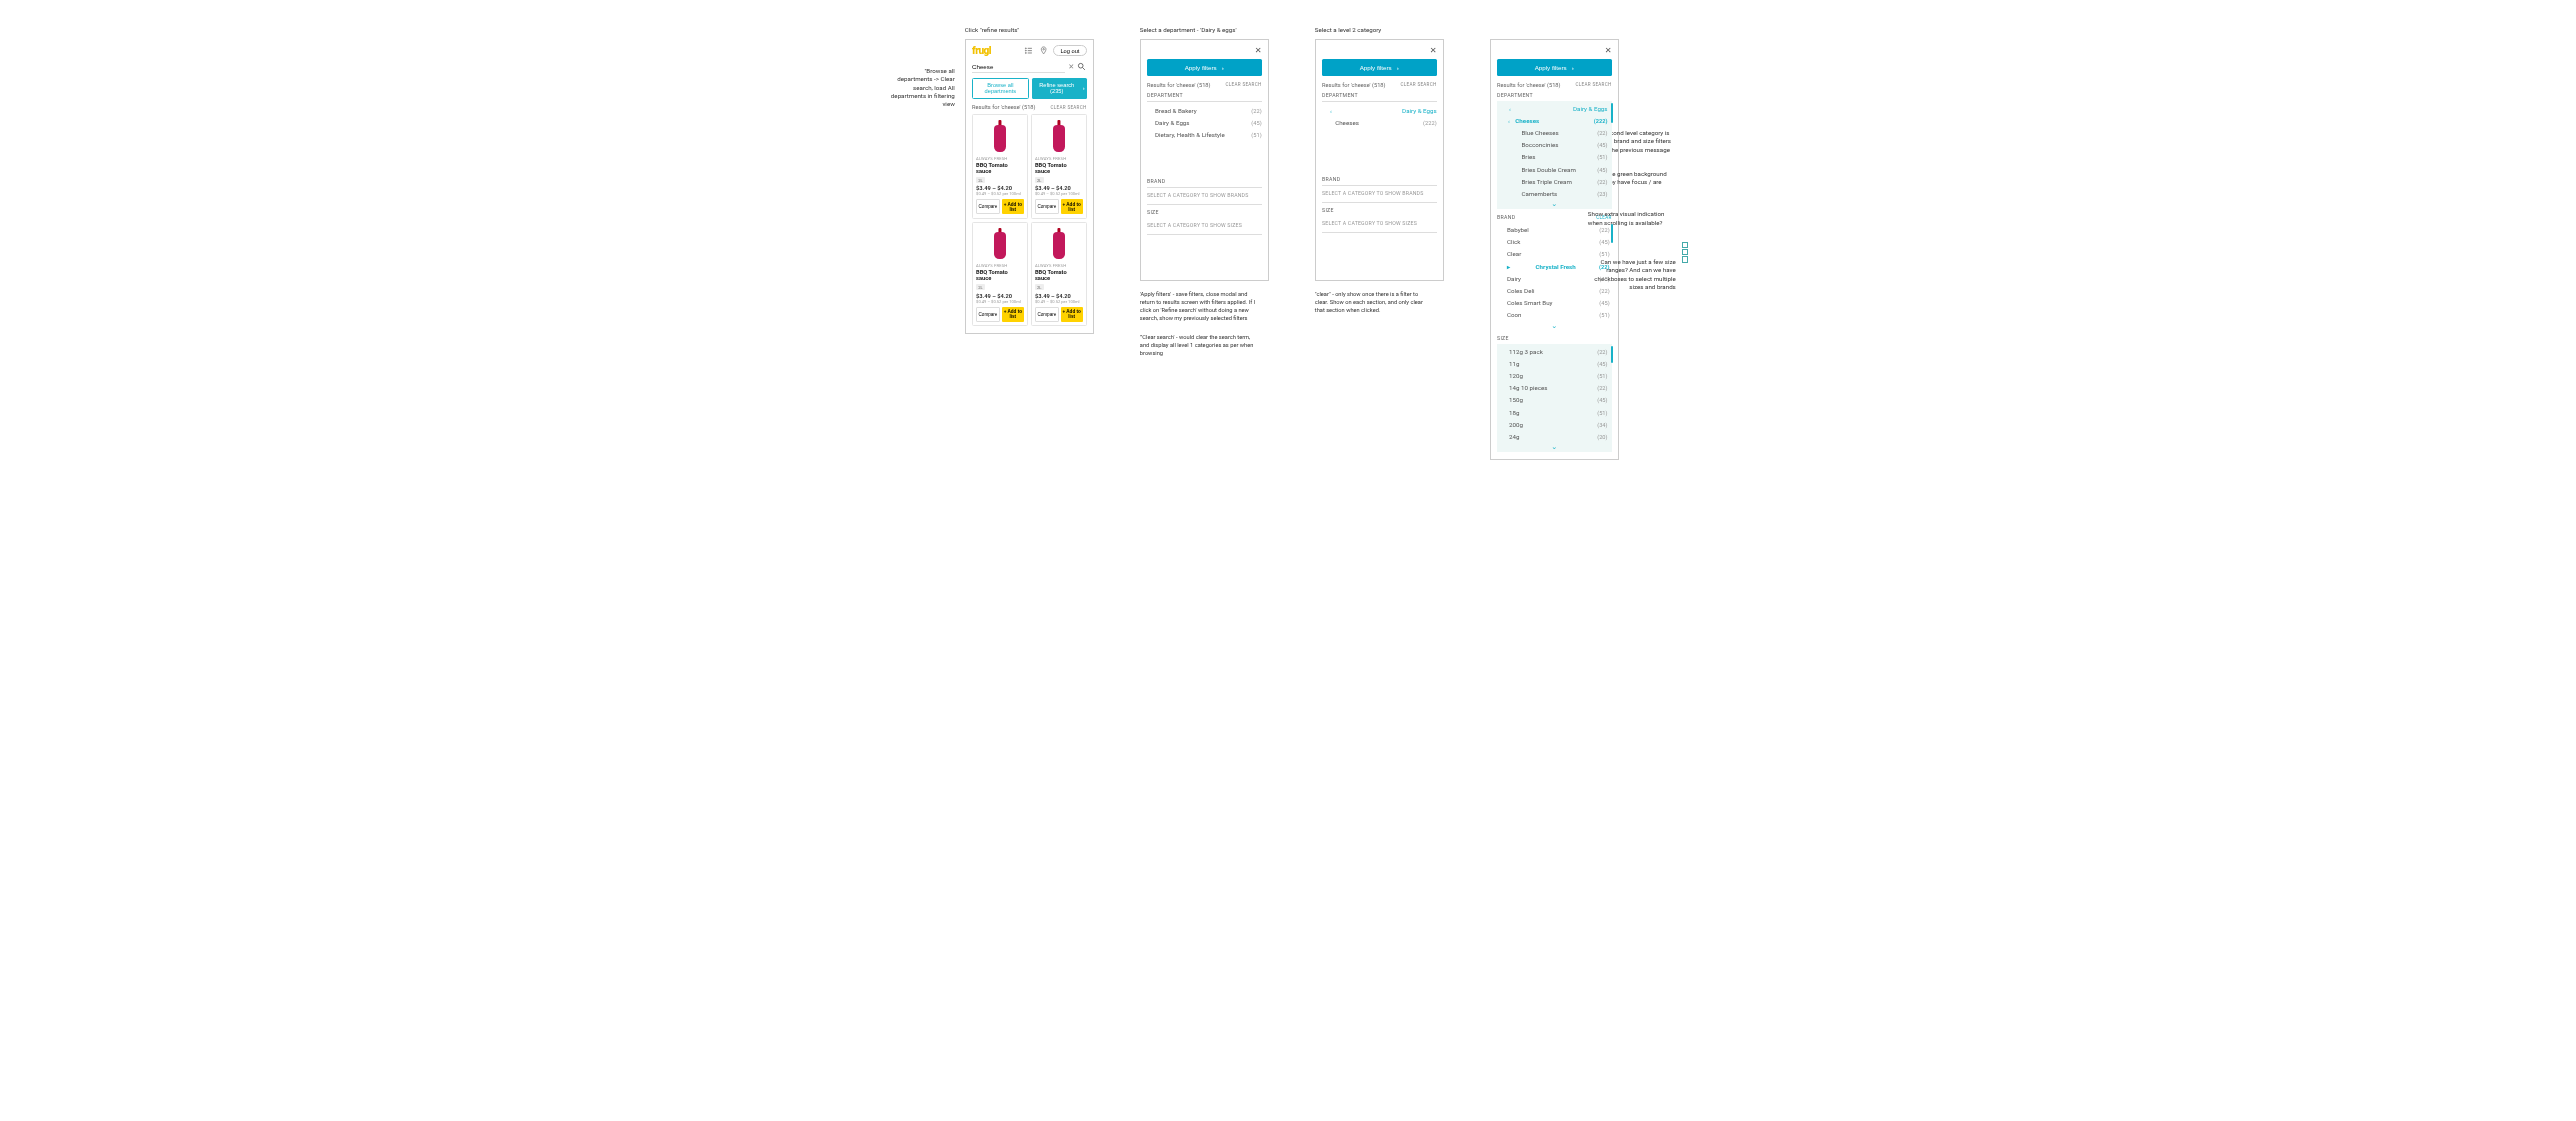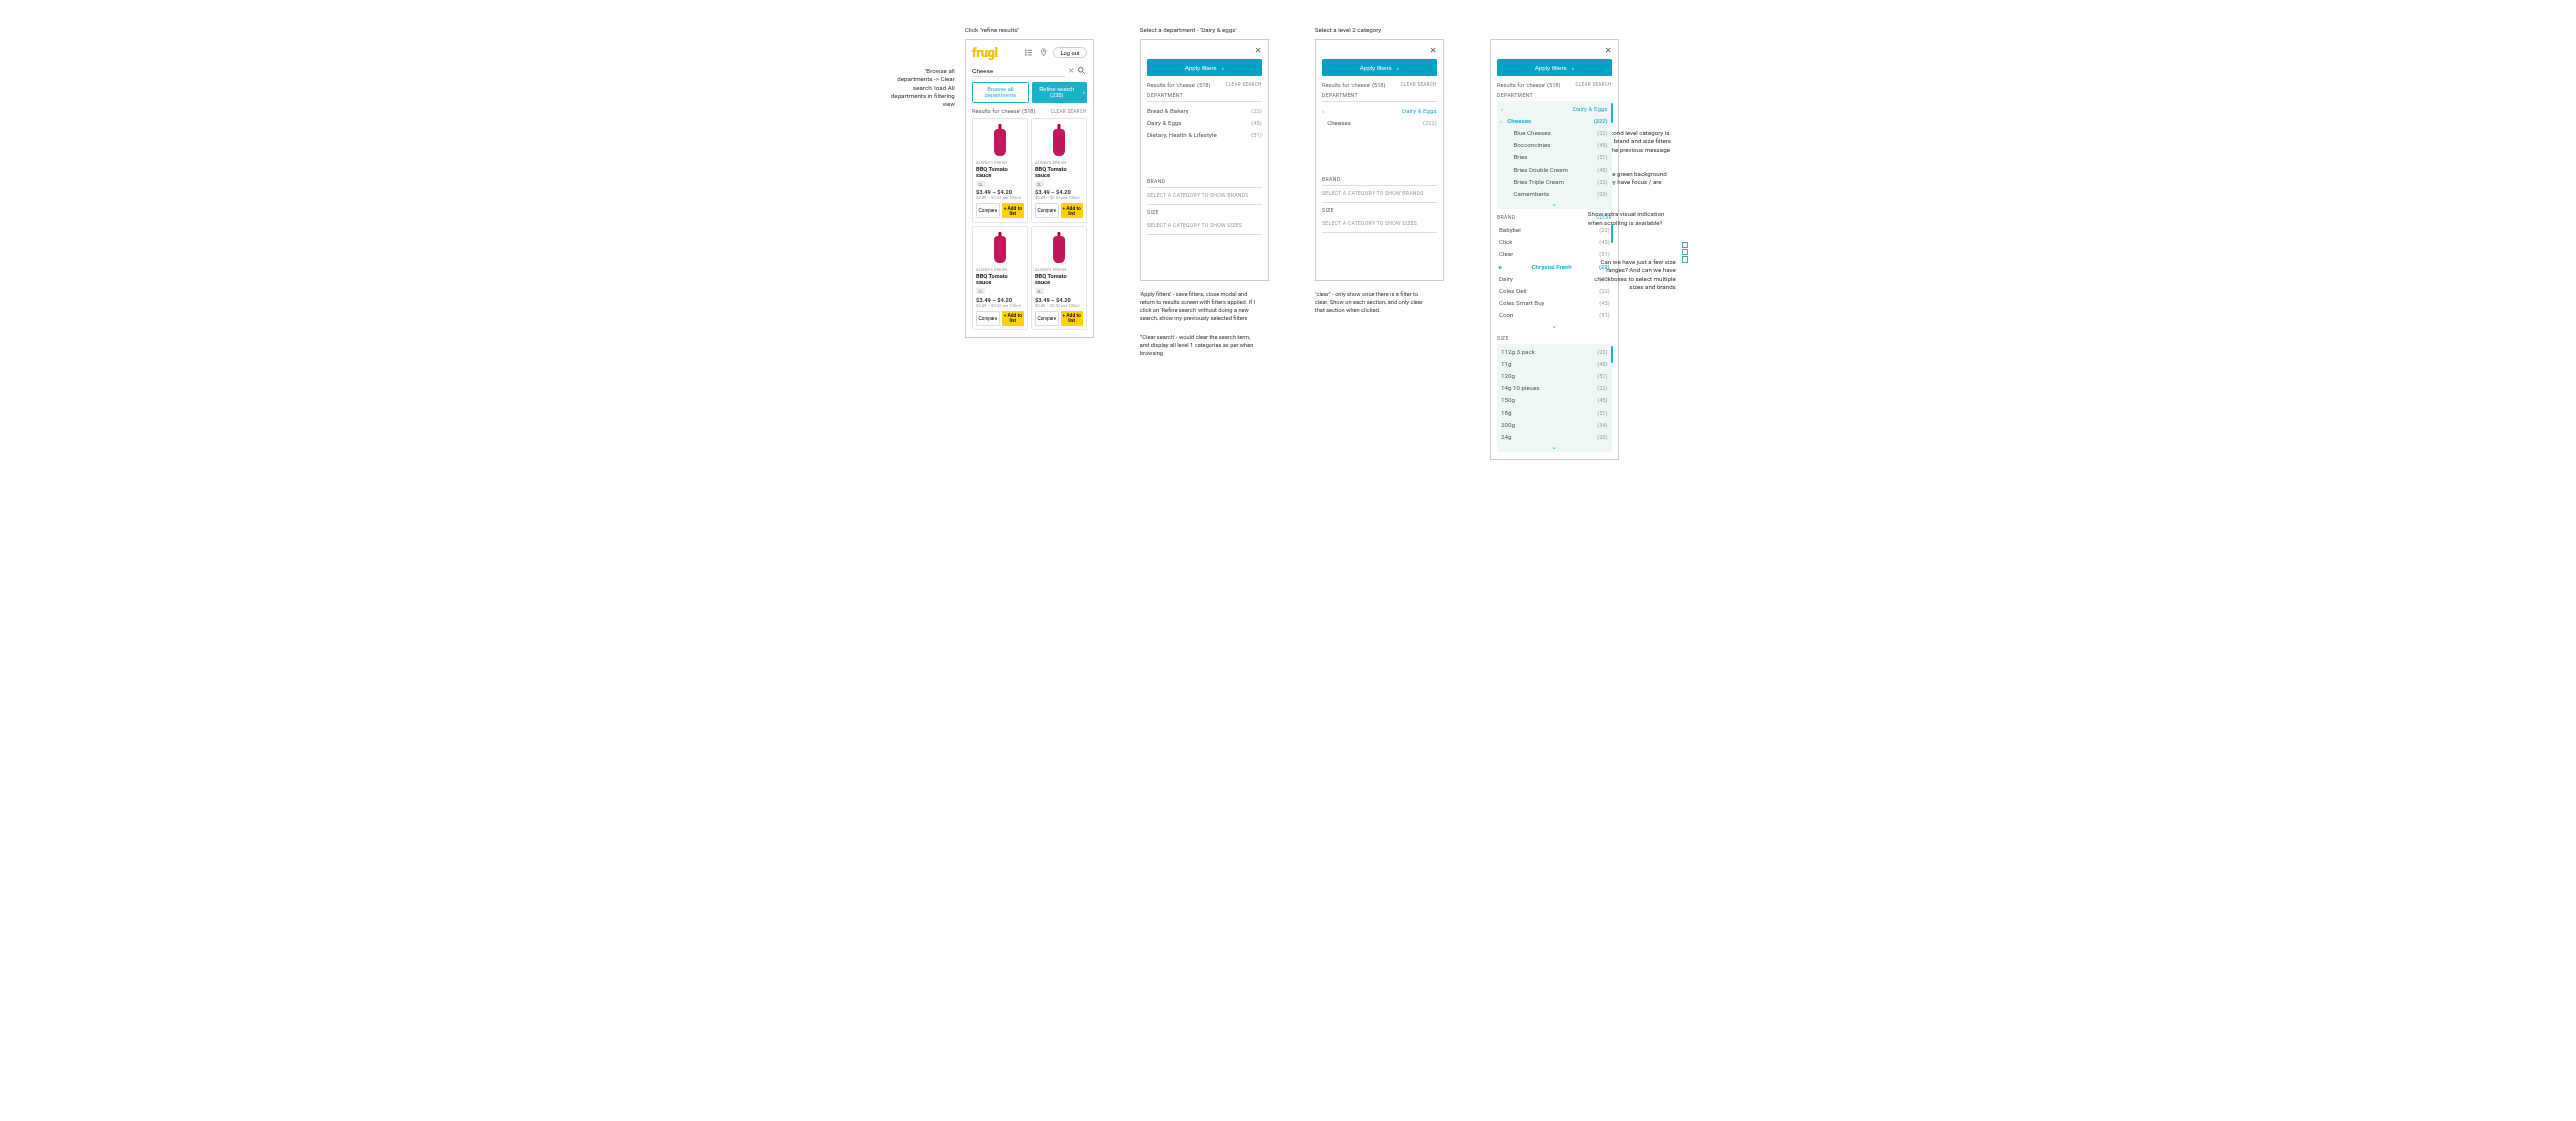--- a/index.html
+++ b/index.html
@@ -22,21 +22,21 @@
   .phone {
     width: 129px;
     border: 0.5px solid #ccc;
     background: #fff;
     padding: 5.2px 6.2px 7.2px;
   }
   .phone.tall { min-height: 242px; }
 
   
   .topbar { display: flex; align-items: center; justify-content: space-between; margin-bottom: 4.1px; }
-  .logo { font-weight: 900; font-size: 13px; color: #f2c100; letter-spacing: -0.5px; }
+  .logo { font-weight: 900; font-size: 10px; color: #f2c100; letter-spacing: -0.5px; }
   .top-icons { display: flex; align-items: center; gap: 5.2px; }
   .icon { width: 9.3px; height: 9.3px; display: inline-flex; align-items: center; justify-content: center; }
   .logout-btn { border: 0.5px solid #ccc; border-radius: 7.2px; padding: 1.5px 6.2px; font-size: 5.7px; background: #fff; cursor: pointer; }
   .search-row { display: flex; align-items: center; gap: 3.1px; margin-bottom: 5.2px; }
   .search-input { flex: 1; border: none; border-bottom: 0.5px solid #ddd; padding: 2.1px 0; font-size: 6.2px; outline: none; }
   .close-x { color: #888; font-size: 7.2px; cursor: pointer; }
   .mag { width: 9.3px; height: 9.3px; }
   .btn-row { display: flex; gap: 3.1px; margin-bottom: 5.2px; }
   .btn-outline { flex: 1; border: 0.5px solid #19b2c8; color: #19b2c8; background: #fff; border-radius: 1.5px; font-size: 5.7px; padding: 3.6px 2.1px; cursor: pointer; }
   .btn-filled { flex: 1; background: #19b2c8; color: #fff; border: none; border-radius: 1.5px; font-size: 5.7px; padding: 3.6px 2.1px; cursor: pointer; display:flex; align-items:center; justify-content:center; gap:3.1px;}
@@ -58,21 +58,21 @@
   .add-btn { flex:1; background:#ffd200; border:none; font-size:4.6px; padding:2.6px 0; border-radius:1px; cursor:pointer; font-weight:600;}
 
   
   .ph-close { display:flex; justify-content:flex-end; margin-bottom:4.1px;}
   .ph-close .x { font-size:8.2px; color:#555; cursor:pointer; font-weight:300;}
   .apply-btn { width:100%; background:#00a2c7; color:#fff; border:none; border-radius:1.5px; padding:4.6px 0; font-size:6.2px; cursor:pointer; display:flex; align-items:center; justify-content:center; gap:5.2px; margin-bottom:6.2px;}
   .sec-head { font-size:5.2px; letter-spacing:0.3px; color:#666; text-transform:uppercase; border-bottom:0.5px solid #ddd; padding-bottom:2.6px; margin-top:3.1px; display:flex; justify-content:space-between; align-items:center;}
   .sec-head .sec-clear { font-size:4.6px; color:#19b2c8; cursor:pointer; text-transform:uppercase;}
   .sec-head.no-border { border-bottom:none; }
   .filter-list { padding:3.1px 0; }
-  .filter-row { display:flex; justify-content:space-between; align-items:center; padding:2.1px 0; font-size:6.2px; cursor:pointer;}
+  .filter-row { display:flex; justify-content:space-between; align-items:center; padding:2.1px 0; font-size:6.2px; cursor:pointer;margin-left:8px;}
   .filter-row .lbl { color:#555; }
   .filter-row .cnt { color:#999; font-size:5.7px;}
   .filter-row.active .lbl, .filter-row.active .cnt { color:#19b2c8; font-weight:600;}
   .filter-row.active.bold .lbl, .filter-row.active.bold .cnt { font-weight:700;}
   .back-row .lbl { color:#19b2c8; }
   .back-row::before{ content:"‹"; color:#19b2c8; margin-right:2.1px;}
   .sub-list { padding-left:6.2px; }
   .placeholder-msg { font-size:5.2px; color:#999; letter-spacing:0.2px; padding:4.1px 0 1px; text-transform:uppercase;}
   .underline { border-bottom:0.5px solid #ddd; margin-top:5.2px;}
   .chevron-more { text-align:center; color:#19b2c8; font-size:7.2px; padding:0; cursor:pointer; line-height:1;}

